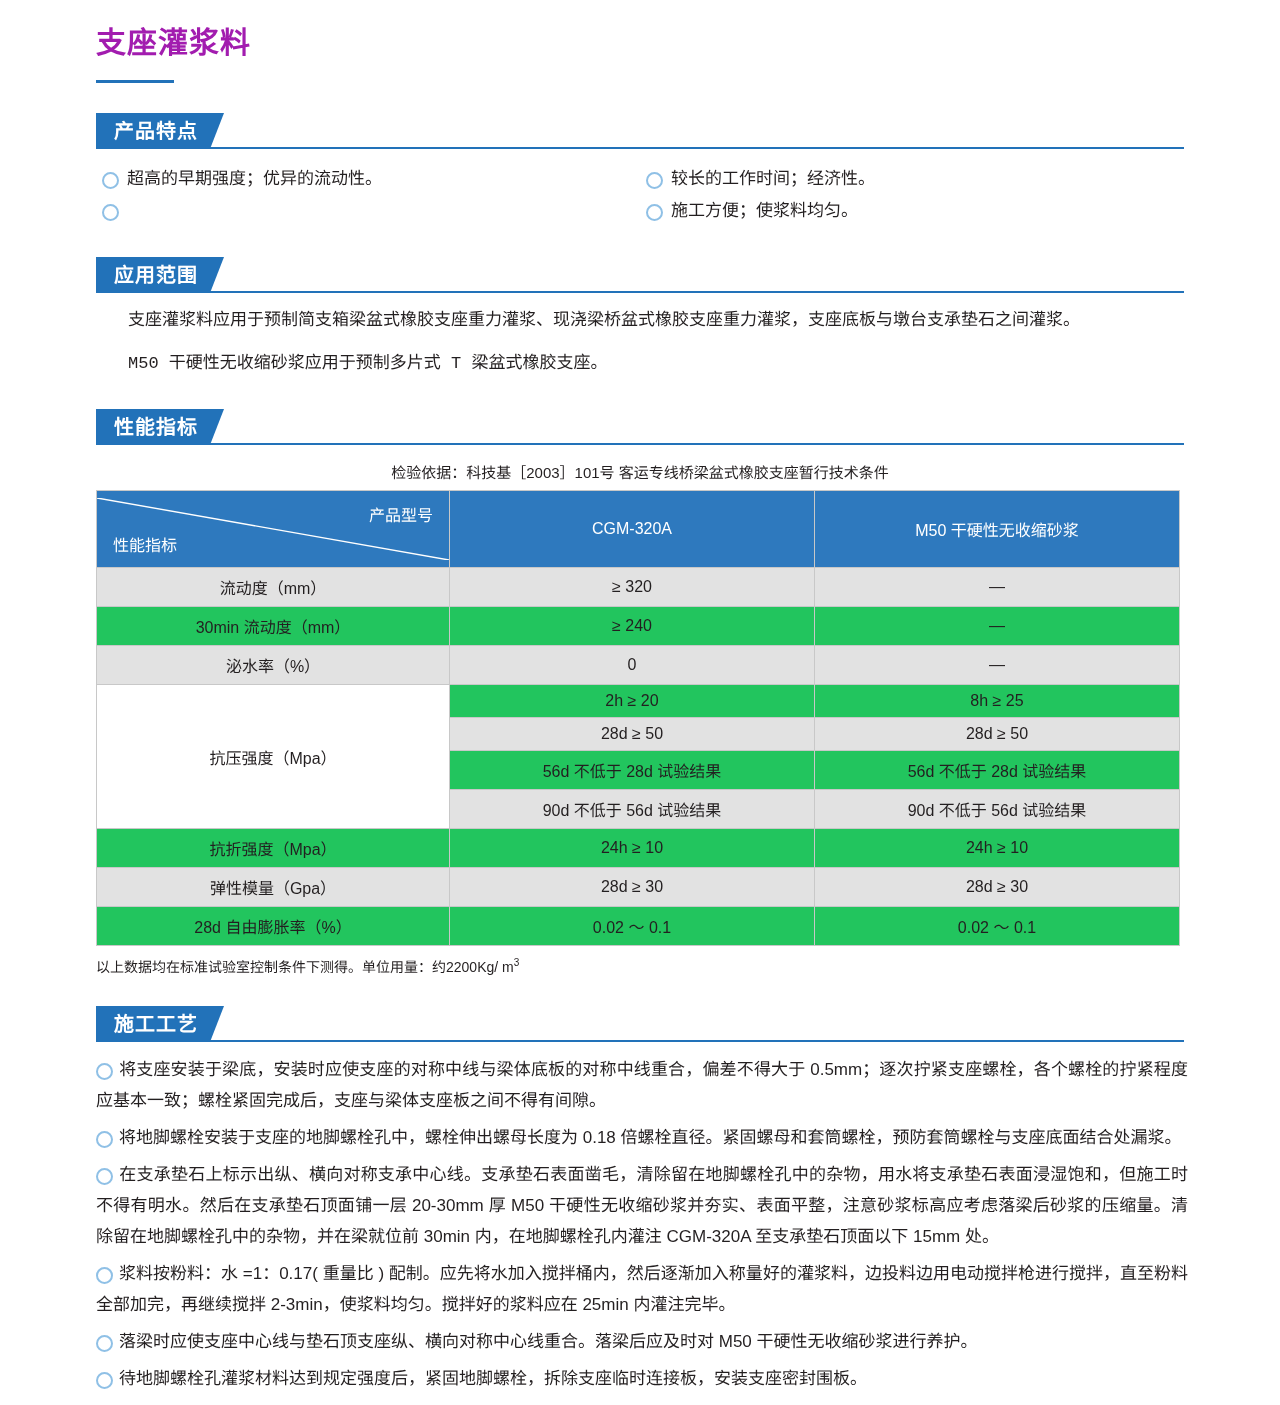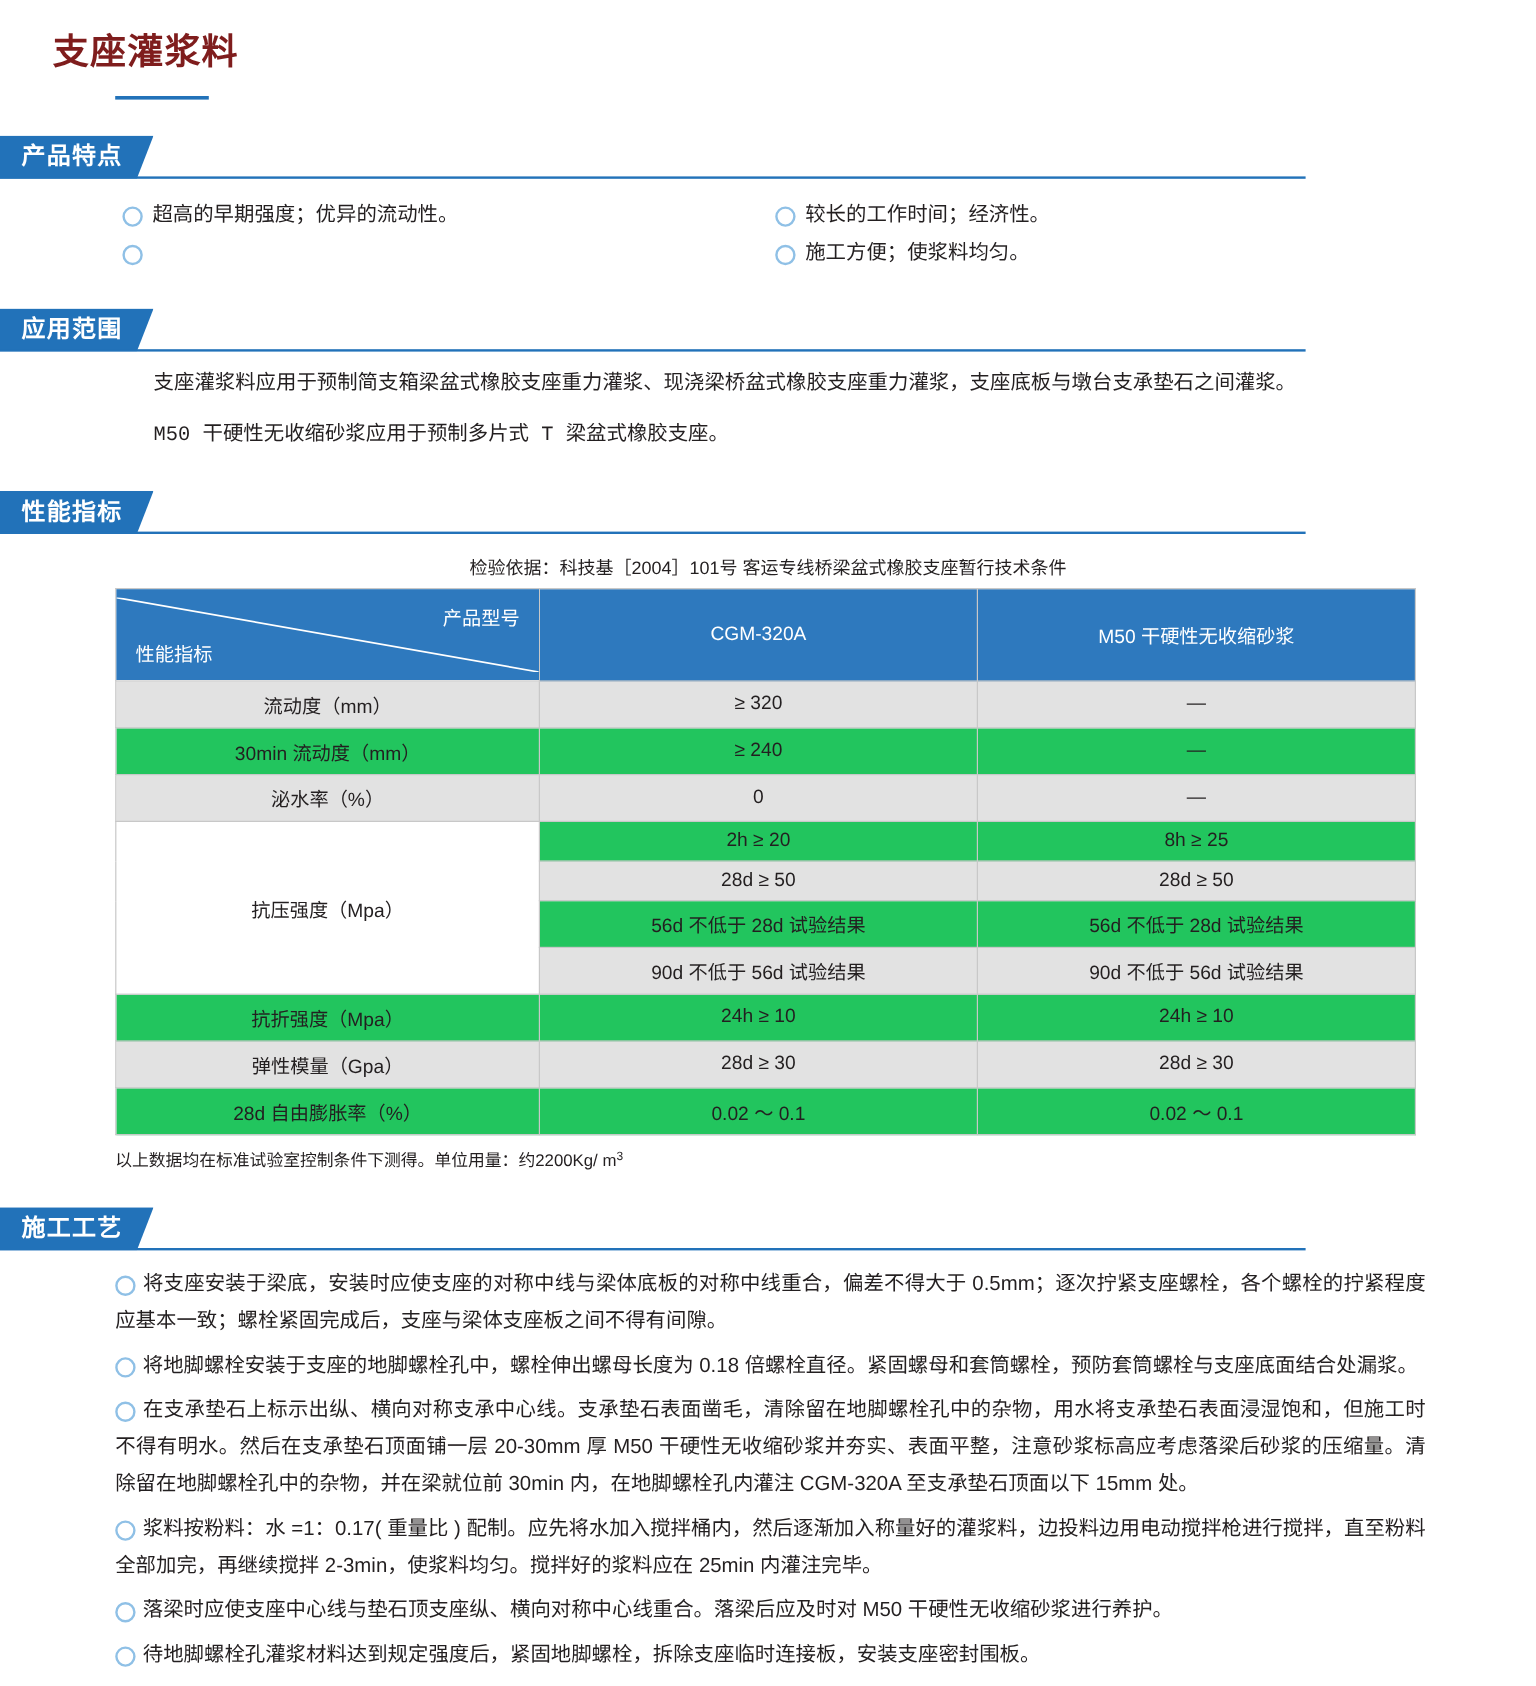--- a/index.html
+++ b/index.html
@@ -13,38 +13,39 @@
   }
   .page{
     position:relative;
     width:1280px;
     min-height:1405px;
     box-sizing:border-box;
     padding:0 0 20px 0;
   }
   
   .doc-title{
-    margin:18px 0 0 44px;
+    margin:18px 0 0 96px;
     font-size:30px;
     font-weight:bold;
-    color:#7f1d1d;
+    color:#a21caf;
     letter-spacing:1px;
   }
   .title-rule{
     margin:18px 0 0 96px;
     width:78px;
     height:3px;
     background:#2272b9;
   }
   
   .section{
     margin-top:30px;
   }
   .sec-head{
     position:relative;
+    margin-left:96px;
     width:1088px;
     height:36px;
     text-decoration:underline;
   }
   .sec-head .tag{
     position:absolute;
     left:0;top:0;
     height:36px;
     background:#2272b9;
     color:#ffffff;
@@ -221,21 +222,21 @@
     <div class="para">支座灌浆料应用于预制简支箱梁盆式橡胶支座重力灌浆、现浇梁桥盆式橡胶支座重力灌浆，支座底板与墩台支承垫石之间灌浆。</div>
     <div class="para">M50 干硬性无收缩砂浆应用于预制多片式 T 梁盆式橡胶支座。</div>
   </div>
 
   <div class="section">
     <div class="sec-head">
       <div class="tag">性能指标</div>
       <div class="rule"></div>
     </div>
 
-    <div class="basis">检验依据：科技基［2004］101号 客运专线桥梁盆式橡胶支座暂行技术条件</div>
+    <div class="basis">检验依据：科技基［2003］101号 客运专线桥梁盆式橡胶支座暂行技术条件</div>
 
     <table class="perf">
       <thead>
         <tr>
           <th class="hdr-diag">
             <div class="inner">
               <svg class="line" viewBox="0 0 344 62" preserveAspectRatio="none">
                 <line x1="0" y1="0" x2="344" y2="62" stroke="#ffffff" stroke-width="1.4"></line>
               </svg>
               <span class="t1">产品型号</span>

